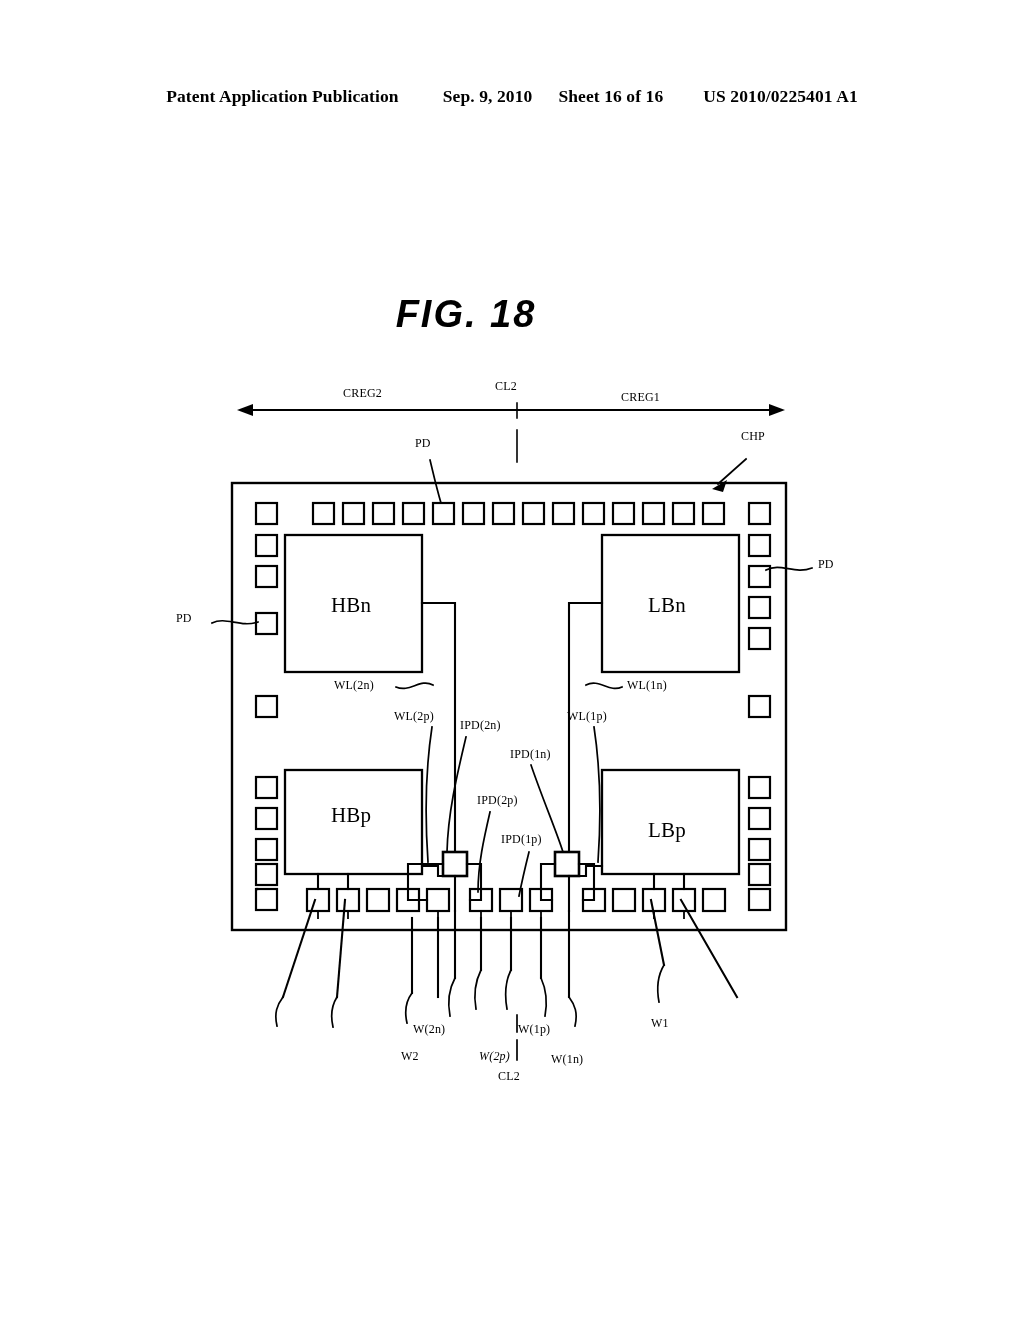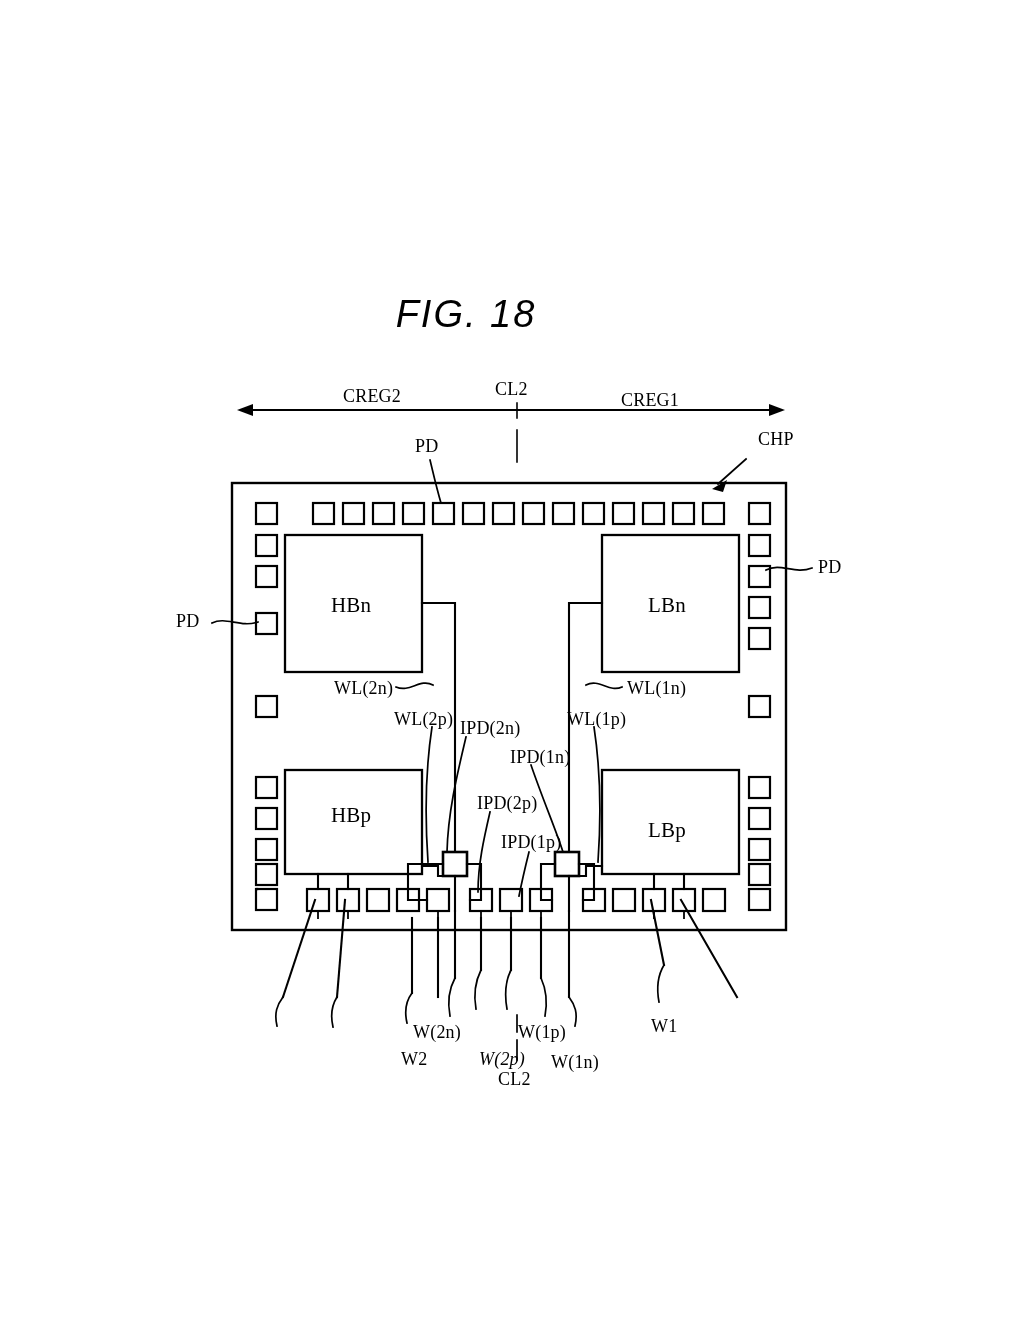--- a/index.html
+++ b/index.html
@@ -43,21 +43,21 @@
   #pub-header .gap-c { width: 40px; }
 
   
   #fig-title {
     position: absolute;
     left: 0;
     top: 293px;
     width: 932px;
     text-align: center;
     font-style: italic;
-    font-weight: normal;
+    font-weight: bold;
     font-size: 38px;
     letter-spacing: 2px;
     font-family: "Liberation Sans", "DejaVu Sans", sans-serif;
   }
 
   
   #drawing {
     position: absolute;
     left: 0;
     top: 0;
@@ -65,34 +65,43 @@
     height: 1320px;
   }
   #drawing svg {
     display: block;
   }
 
   
   .lbl {
     position: absolute;
     font-family: "Liberation Serif", "DejaVu Serif", serif;
-    font-size: 18px;
+    font-size: 12px;
     white-space: nowrap;
     line-height: 1;
     letter-spacing: 0.2px;
   }
   .lbl.blk {
     font-size: 21px;
   }
 </style>
 </head>
 <body>
 
 <div id="page">
 
+  <div id="pub-header">
+    <span class="seg">Patent Application Publication</span>
+    <span class="gap-a"></span>
+    <span class="seg">Sep. 9, 2010</span>
+    <span class="gap-b"></span>
+    <span class="seg">Sheet 16 of 16</span>
+    <span class="gap-c"></span>
+    <span class="seg">US 2010/0225401 A1</span>
+  </div>
 
   <div id="fig-title">FIG.  18</div>
 
   <div id="drawing">
     <svg width="1024" height="1320" viewBox="0 0 1024 1320" xmlns="http://www.w3.org/2000/svg">
       <g fill="none" stroke="#000000" stroke-width="2.1" stroke-linecap="square" stroke-linejoin="miter">
 
         <g>
           <line x1="243" y1="410" x2="779" y2="410"></line>
           <polygon points="237,410 253,404 253,416" fill="#000000" stroke="none"></polygon>
@@ -277,21 +286,21 @@
         </g>
 
       </g>
     </svg>
   </div>
 
   <div class="lbl" style="left:343px; top:387px;">CREG2</div>
   <div class="lbl" style="left:495px; top:380px;">CL2</div>
   <div class="lbl" style="left:621px; top:391px;">CREG1</div>
 
-  <div class="lbl" style="left:758px; top:430px;">CHP</div>
+  <div class="lbl" style="left:741px; top:430px;">CHP</div>
   <div class="lbl" style="left:415px; top:437px;">PD</div>
   <div class="lbl" style="left:176px; top:612px;">PD</div>
   <div class="lbl" style="left:818px; top:558px;">PD</div>
 
   <div class="lbl blk" style="left:331px; top:595px;">HBn</div>
   <div class="lbl blk" style="left:648px; top:595px;">LBn</div>
   <div class="lbl blk" style="left:331px; top:805px;">HBp</div>
   <div class="lbl blk" style="left:648px; top:805px;margin-top:15px;">LBp</div>
 
   <div class="lbl" style="left:334px; top:679px;">WL(2n)</div>

